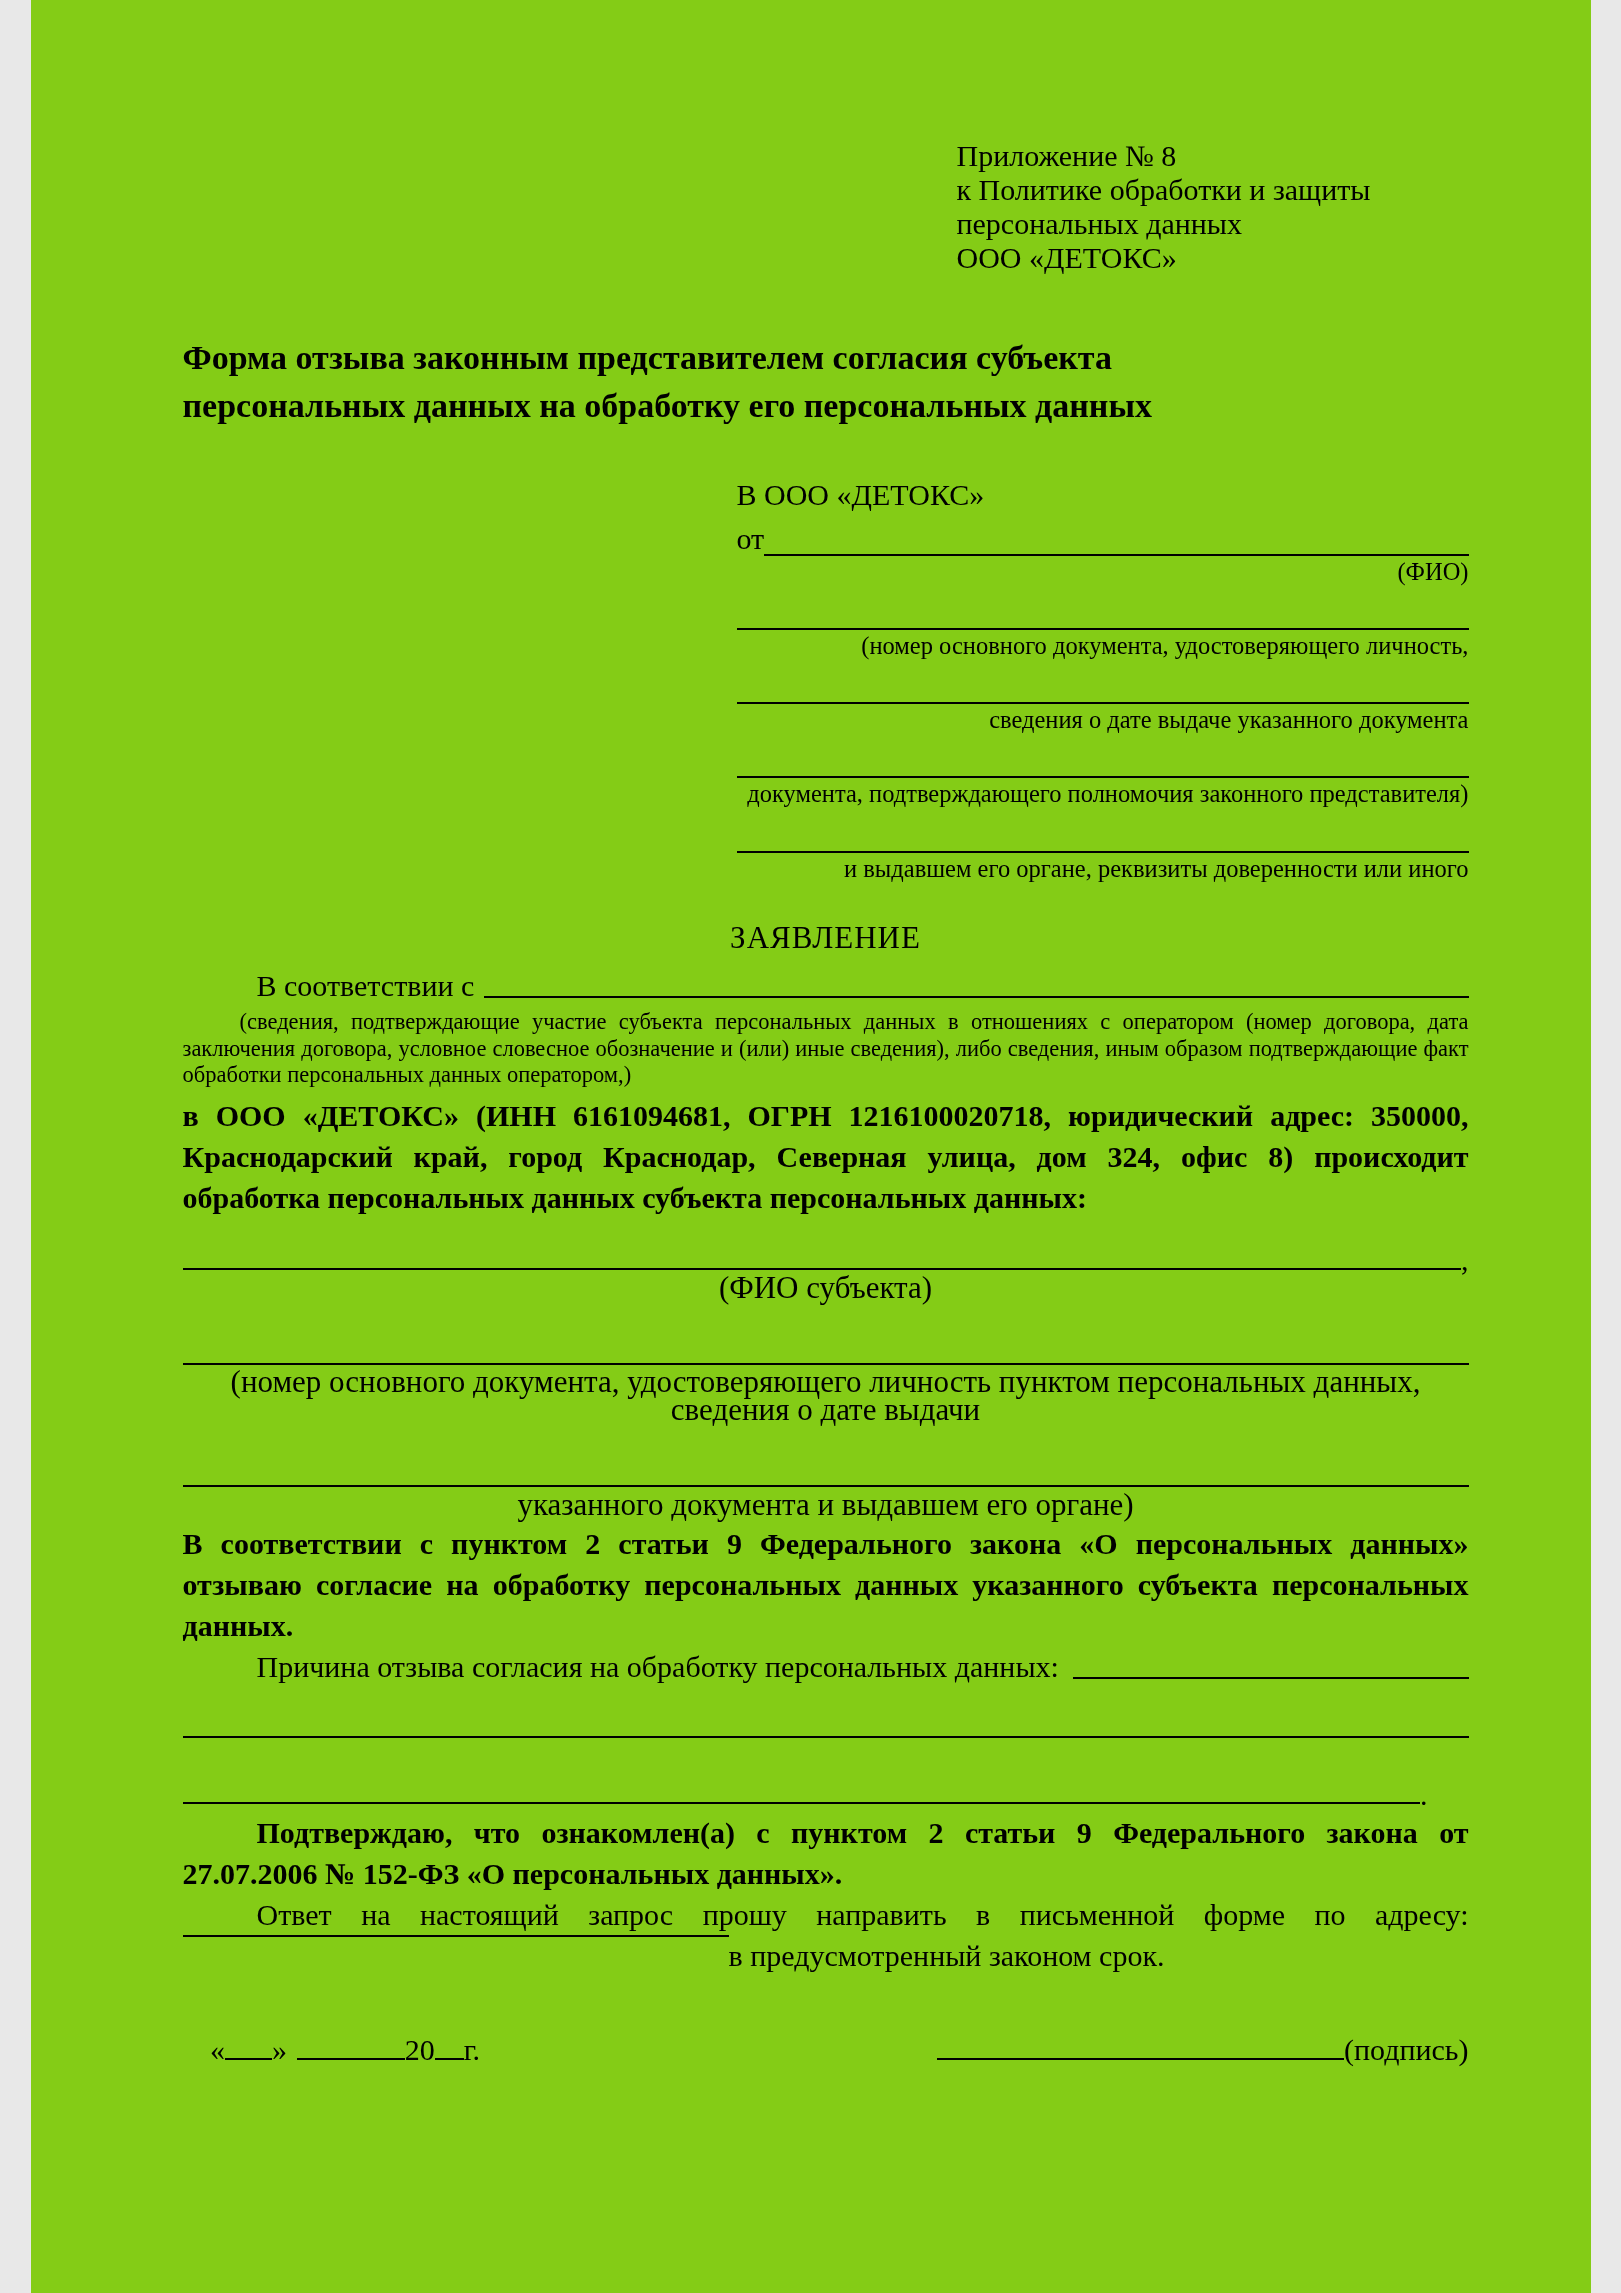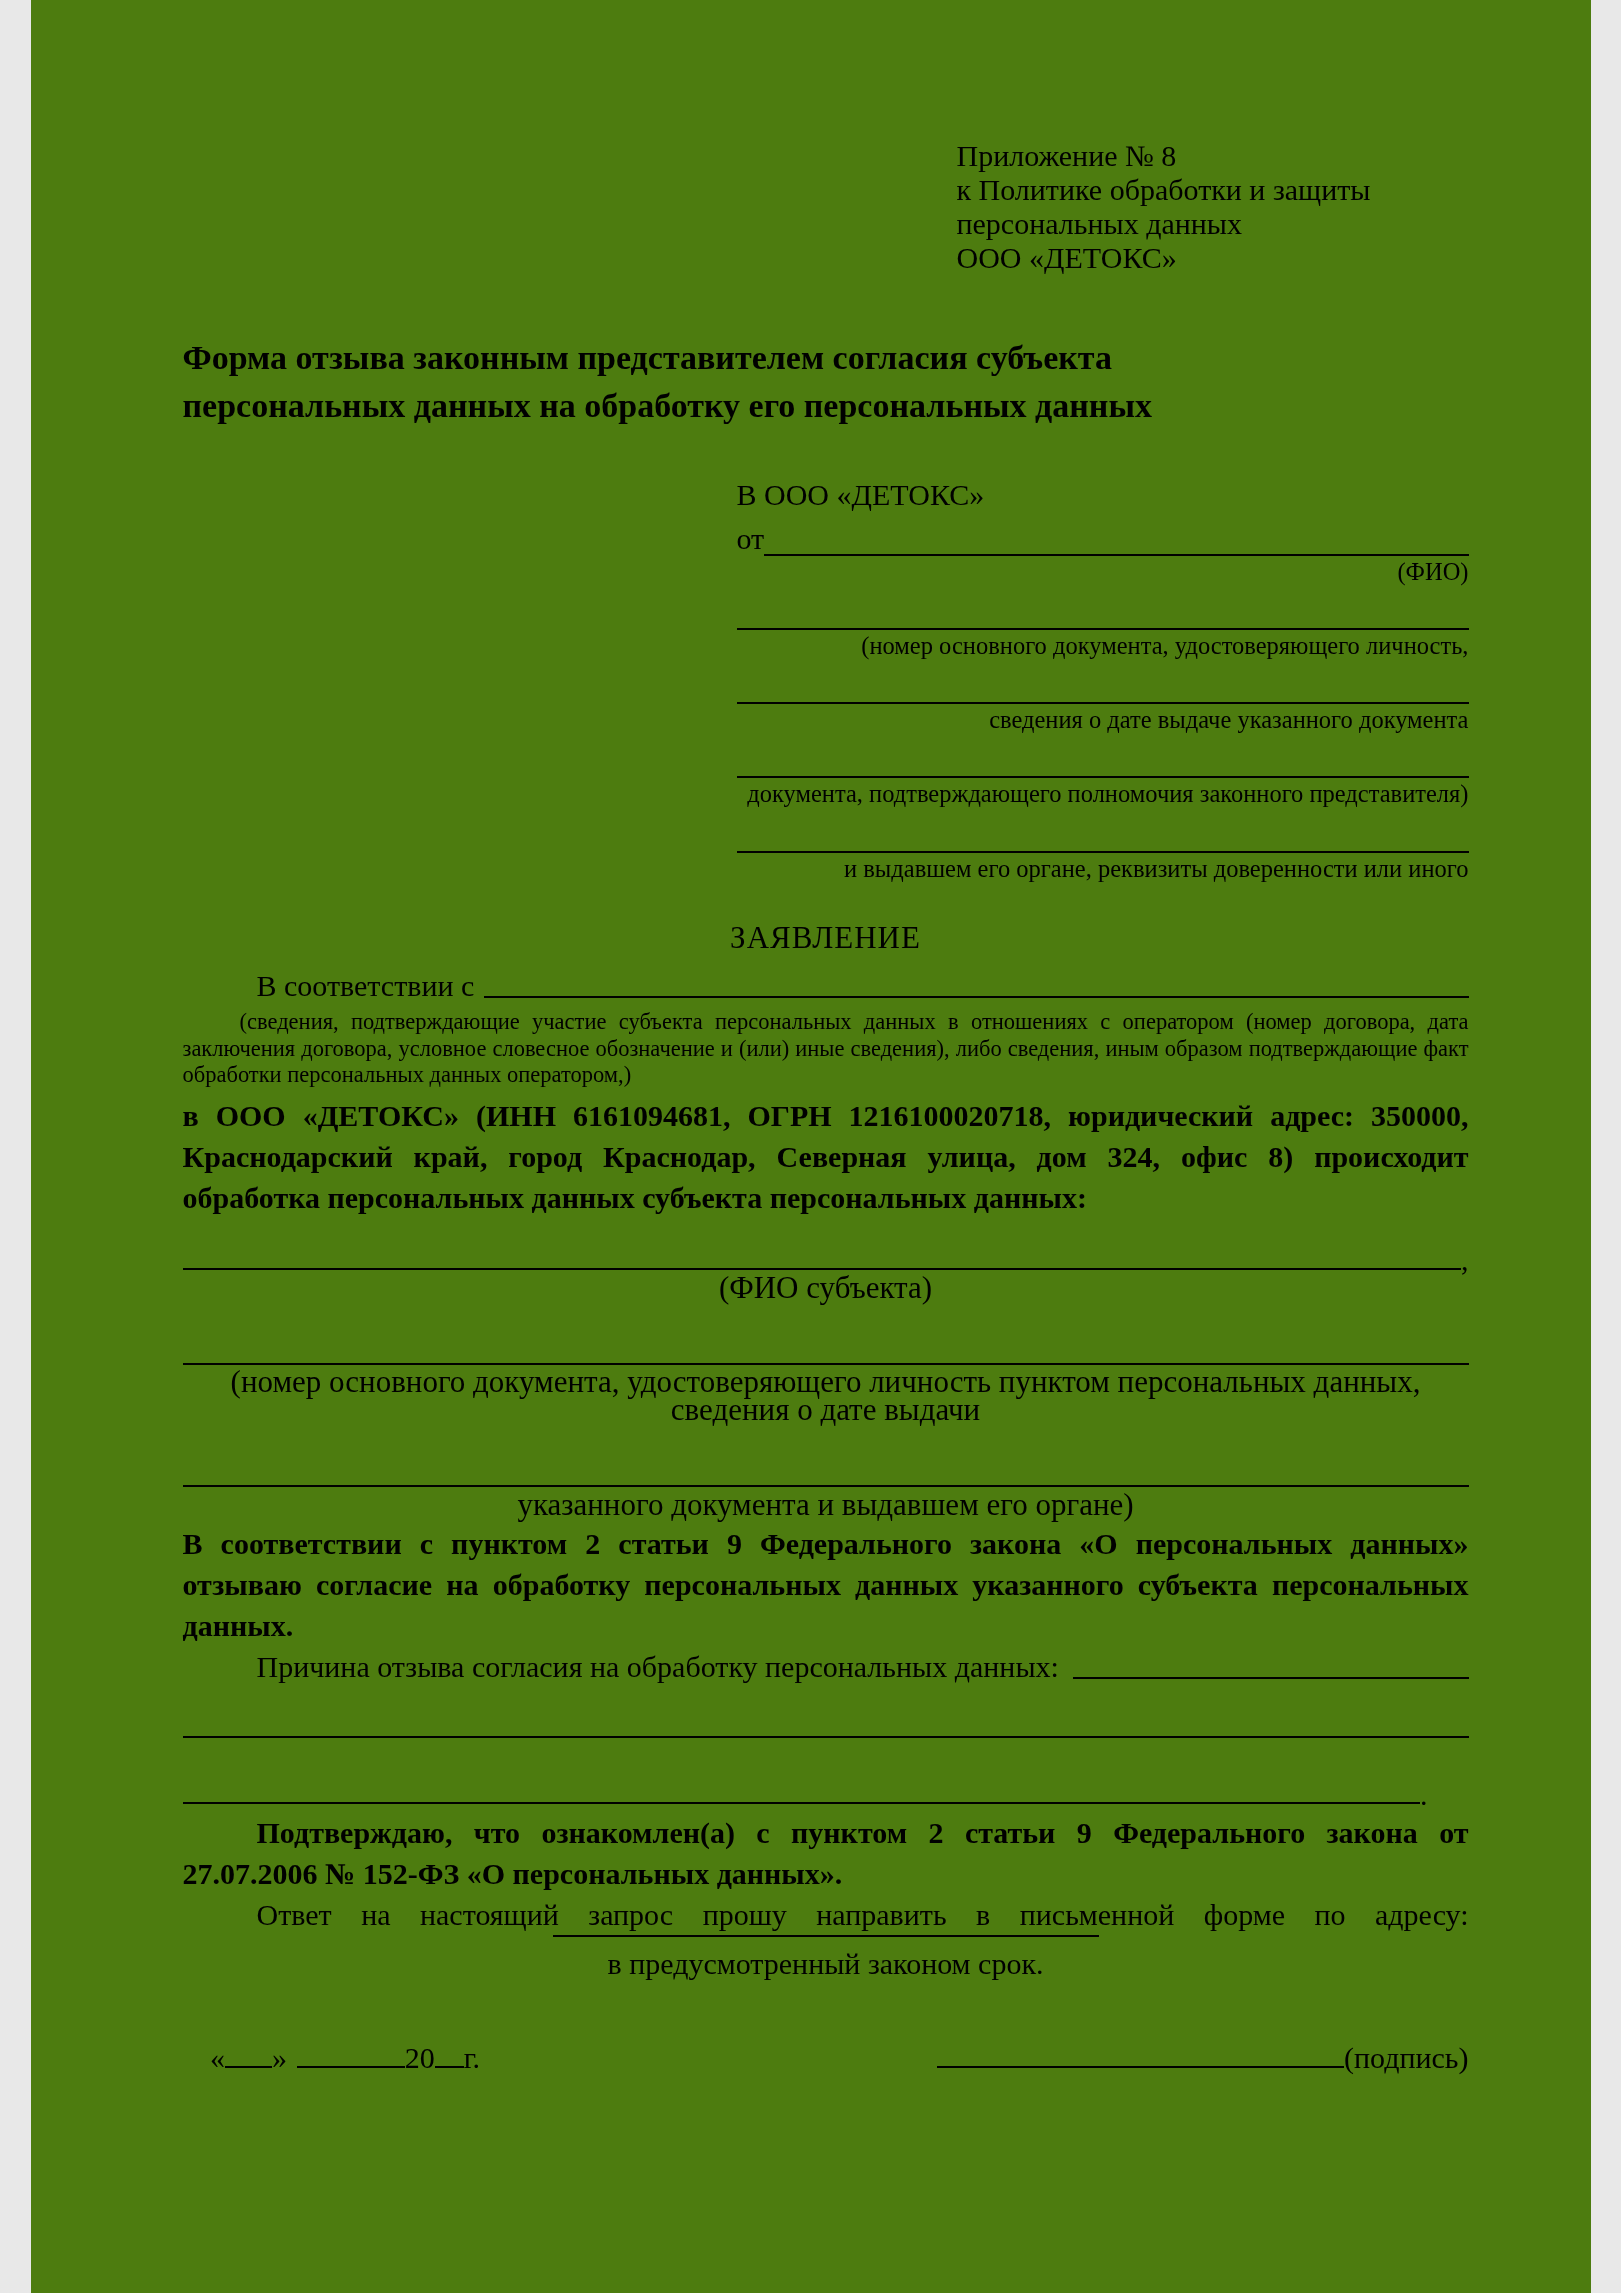--- a/index.html
+++ b/index.html
@@ -1,21 +1,21 @@
 <!DOCTYPE html>
 <html><head>
 <meta charset="utf-8">
 <style>
   html, body { margin: 0; padding: 0; background: #e8e8e8; }
   .page {
     position: relative;
     width: 1560px;
     height: 2294px;
     margin: 0 auto;
-    background: #4d7c0f;
+    background: #84cc16;
     color: #000000;
     font-family: "Liberation Serif", "DejaVu Serif", serif;
     font-size: 30px;
     overflow: hidden;
     box-sizing: border-box;
   }
   .content {
     padding: 139px 122px 0 152px; 
   }
   
@@ -86,21 +86,21 @@
   .blank2-line { flex: 1 1 auto; border-bottom: 2.9px solid #000; }
   .blank2-period { line-height: 19.6px; }
   .confirm-para { margin-top: 7.8px; text-indent: 74px; }
   .reply-intro {
     margin-top: 0;
     text-indent: 74px;
     line-height: 41px;
     text-align: justify;
     text-align-last: justify;
   }
-  .reply-line2 { display: flex; align-items: center; line-height: 41px; flex-direction: column; }
+  .reply-line2 { display: flex; align-items: flex-start; line-height: 41px; }
   .reply-uline { width: 546px; border-bottom: 2.9px solid #000; margin-bottom: 5.9px; }
   
   .footer-row {
     display: flex;
     justify-content: space-between;
     align-items: flex-end;
     margin-top: 57px;
     margin-left: 27.4px;
   }
   .date-group { white-space: nowrap; }

